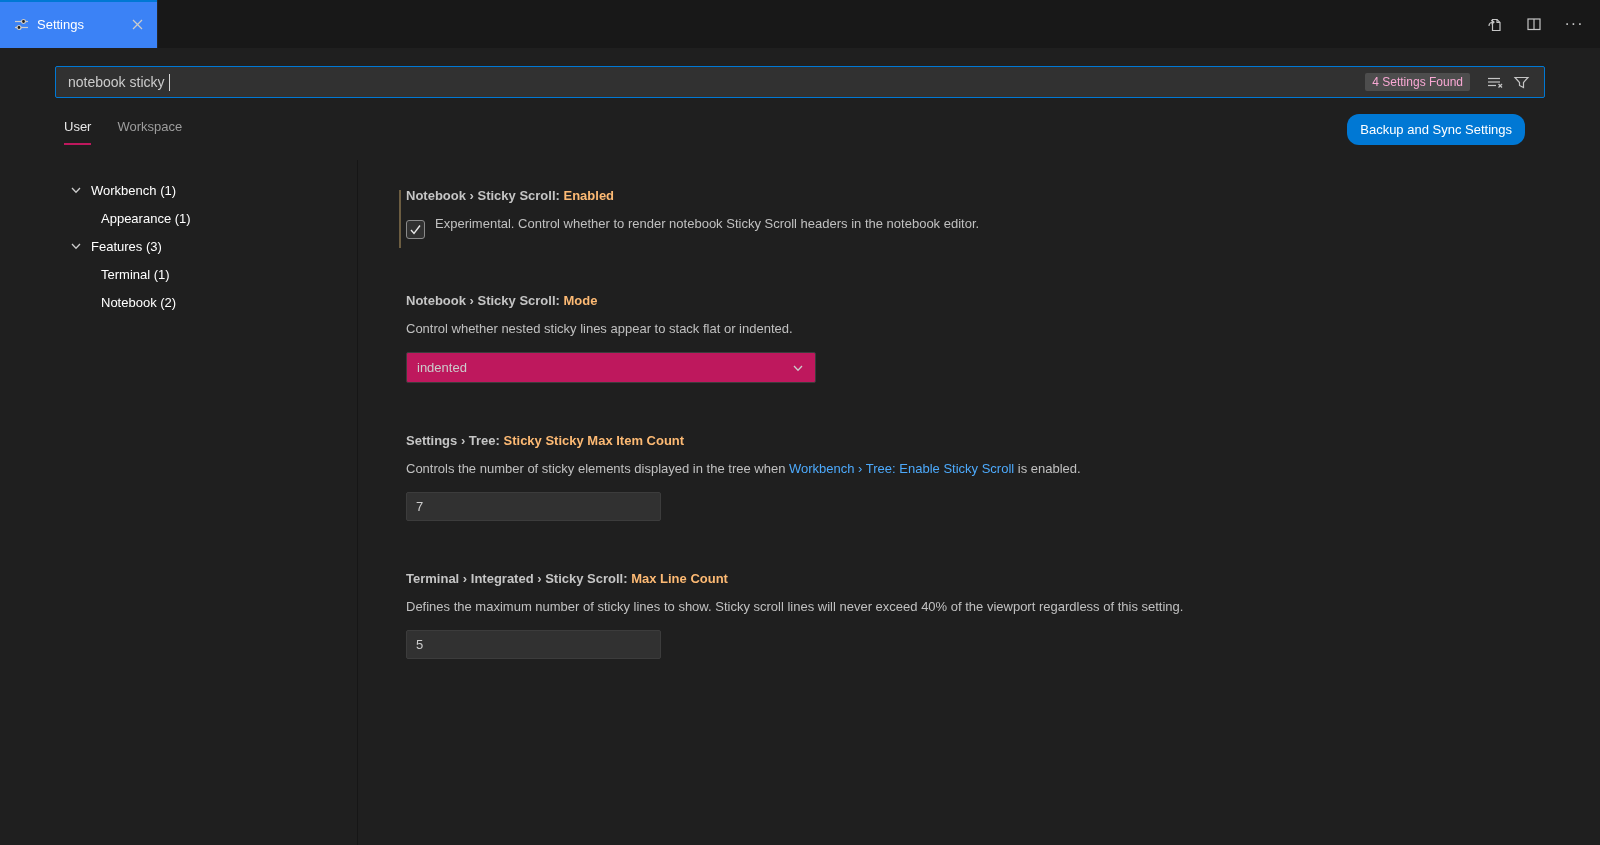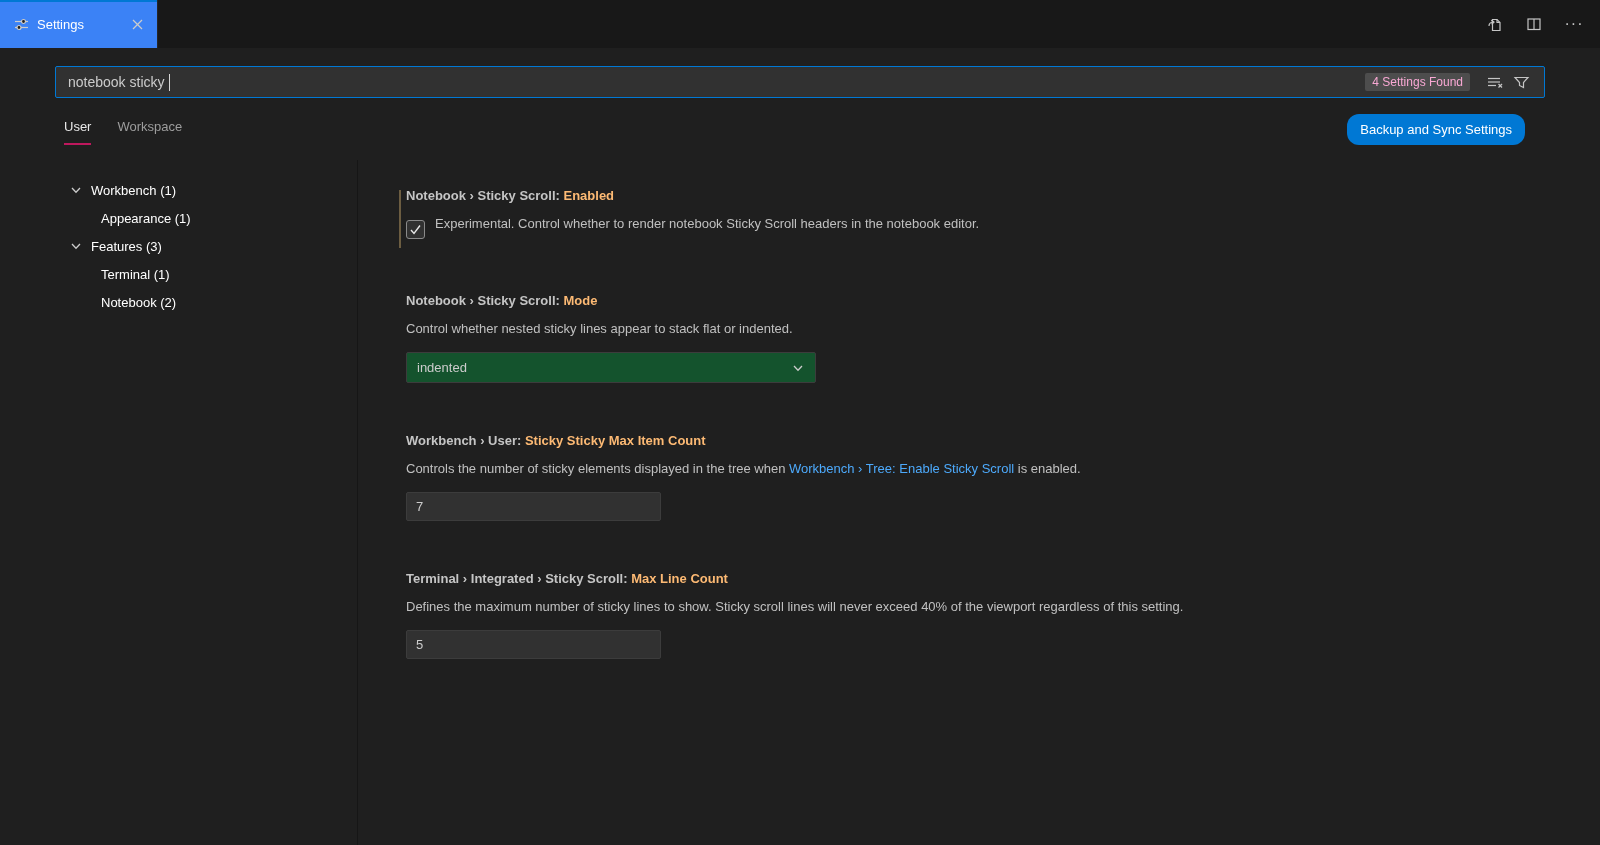--- a/index.html
+++ b/index.html
@@ -79,21 +79,21 @@
   .setting-desc { color:#c0c0c0; margin-bottom:14px; line-height:18px; }
   .setting-desc a { color:#4daafc; text-decoration:none; cursor:pointer; }
   .checkbox-row { display:flex; align-items:center; gap:10px; }
   .checkbox {
     width:19px; height:19px; background:#313131; border:1px solid #8a8a8a;
     border-radius:3px; display:flex; align-items:center; justify-content:center;
     cursor:pointer; flex-shrink:0;
   }
   .checkbox-row .setting-desc { margin-bottom:10px;text-align:right; }
   .select-box {
-    width:410px; height:31px; background:#14532d; border:1px solid #3c3c3c;
+    width:410px; height:31px; background:#be185d; border:1px solid #3c3c3c;
     border-radius:2px; display:flex; align-items:center; padding:0 10px;
     color:#cccccc; cursor:pointer; justify-content:space-between;
   }
   .num-input {
     width:255px; height:29px; background:#313131; border:1px solid #3c3c3c;
     border-radius:2px; display:flex; align-items:center; padding:0 9px;
     color:#cccccc; cursor:text;
   }
 </style>
 </head>
@@ -214,21 +214,21 @@
           <div class="setting-title"><span class="cat">Notebook › Sticky Scroll: </span><span class="lbl">Mode</span></div>
           <div class="setting-desc"><span>Control whether nested sticky lines appear to stack flat or indented.</span></div>
           <div class="select-box">
             <span>indented</span>
             <svg width="14" height="14" viewBox="0 0 14 14">
               <polyline points="3,5 7,9.2 11,5" fill="none" stroke="#cccccc" stroke-width="1.3"></polyline>
             </svg>
           </div>
         </div>
         <div class="setting-row">
-          <div class="setting-title"><span class="cat">Workbench › User: </span><span class="lbl">Sticky Sticky Max Item Count</span></div>
+          <div class="setting-title"><span class="cat">Settings › Tree: </span><span class="lbl">Sticky Sticky Max Item Count</span></div>
           <div class="setting-desc"><span>Controls the number of sticky elements displayed in the tree when <a>Workbench › Tree: Enable Sticky Scroll</a> is enabled.</span></div>
           <div class="num-input">
             <span>7</span>
           </div>
         </div>
         <div class="setting-row">
           <div class="setting-title"><span class="cat">Terminal › Integrated › Sticky Scroll: </span><span class="lbl">Max Line Count</span></div>
           <div class="setting-desc"><span>Defines the maximum number of sticky lines to show. Sticky scroll lines will never exceed 40% of the viewport regardless of this setting.</span></div>
           <div class="num-input">
             <span>5</span>

